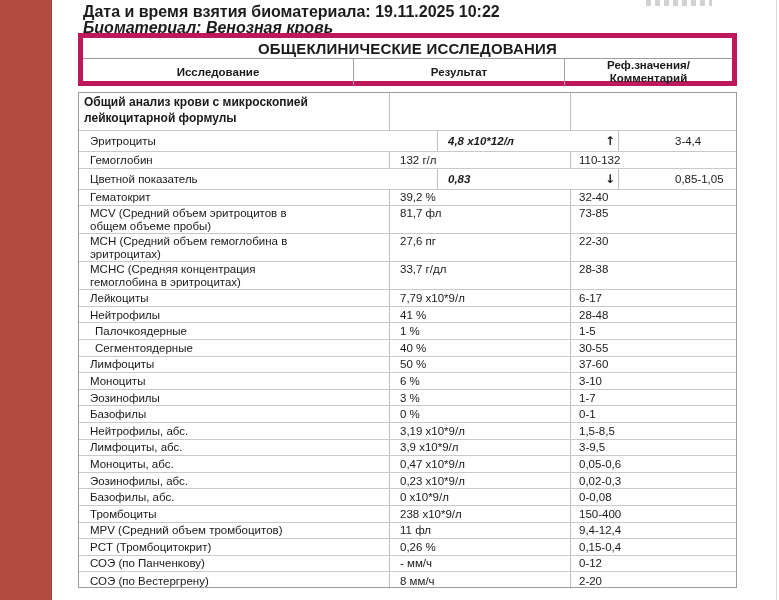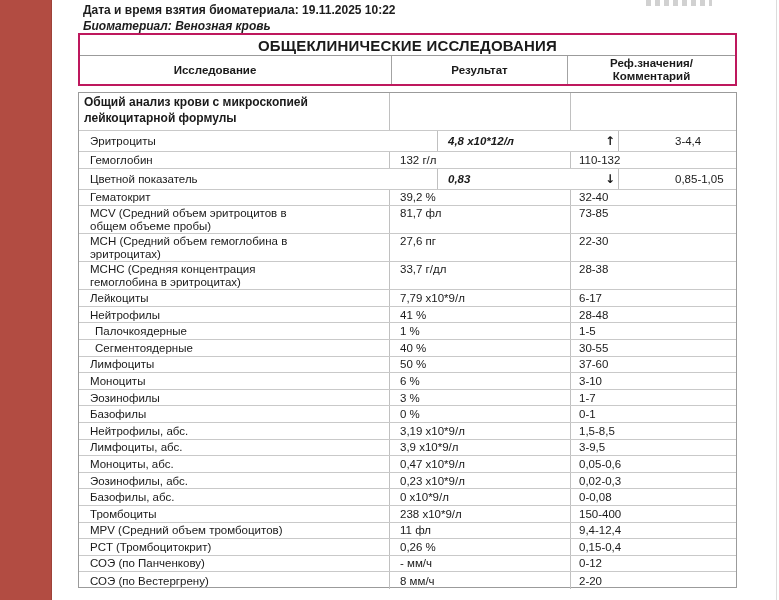--- a/index.html
+++ b/index.html
@@ -29,49 +29,49 @@
   .cropped-artifact {
     position: absolute; left: 646px; top: 0;
     width: 66px; height: 6px;
     background: repeating-linear-gradient(90deg, #9a9a9a 0 5px, transparent 5px 9px);
     opacity: 0.45;
     filter: blur(0.7px);
   }
 
   .meta-line {
     position: absolute; left: 83px;
-    font-size: 12px; font-weight: bold;
+    font-size: 16px; font-weight: bold;
     color: #1c1c1c; white-space: nowrap;
   }
   .meta-line.l1 { top: 3px; }
   .meta-line.l2 { top: 19px; font-style: italic; }
 
   
   .head-box {
     position: absolute; left: 78px; top: 33px;
     width: 659px; height: 53px;
-    border: 2px solid #be185d;
+    border: 5px solid #be185d;
     display: flex; flex-direction: column;
     background: #fff;
   }
   .title-row {
     flex: 0 0 21px;
     border-bottom: 1px solid #9b9b9b;
     display: flex; align-items: center; justify-content: center;
     font-size: 15px; font-weight: bold; letter-spacing: 0.2px;
   }
   .cols-row { flex: 1; display: flex; }
   .cols-row .hcell {
     display: flex; flex-direction: column;
     align-items: center; justify-content: center;
     font-size: 11.5px; font-weight: bold; line-height: 13px;
     text-align: center;
   }
   .hcell.c1 { width: 270px; text-align: center; }
-  .hcell.c2 { width: 177px; border-left: 1px solid #a3a3a3; border-right: 1px solid #a3a3a3; margin-left: 41px; }
+  .hcell.c2 { width: 212px; border-left: 1px solid #a3a3a3; border-right: 1px solid #a3a3a3; }
   .hcell.c3 { flex: 1; }
 
   
   .body-box {
     position: absolute; left: 78px; top: 92px;
     width: 659px; height: 496px;
     border: 1px solid #9b9b9b;
     background: #fff;
     display: flex; flex-direction: column;
   }

